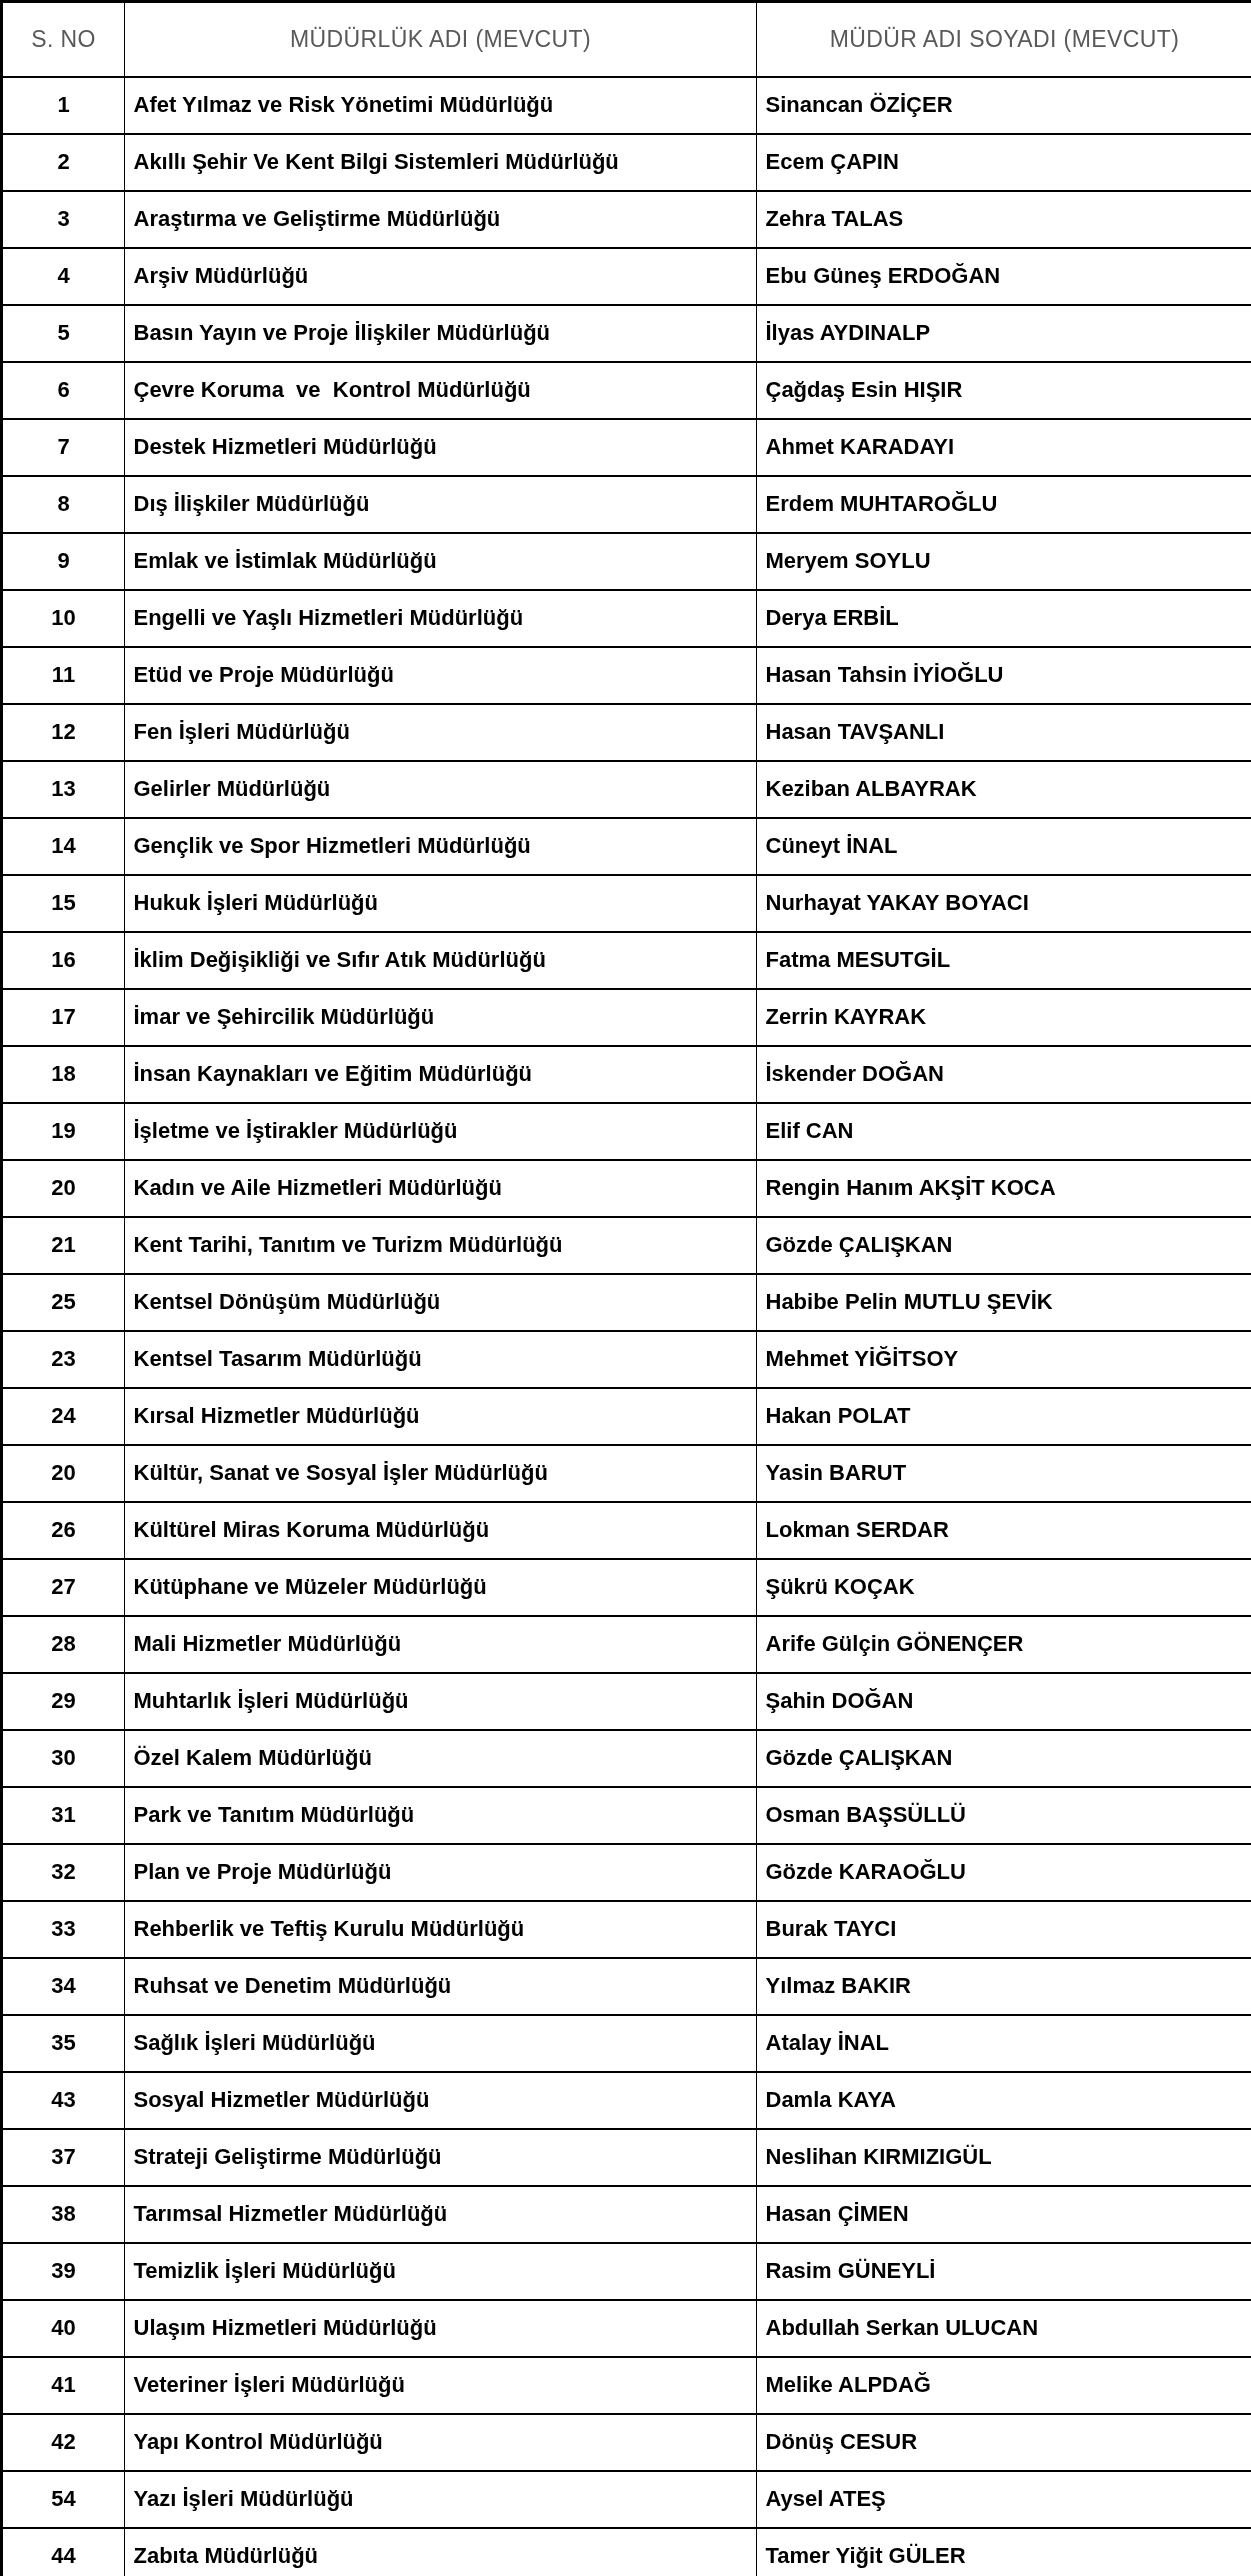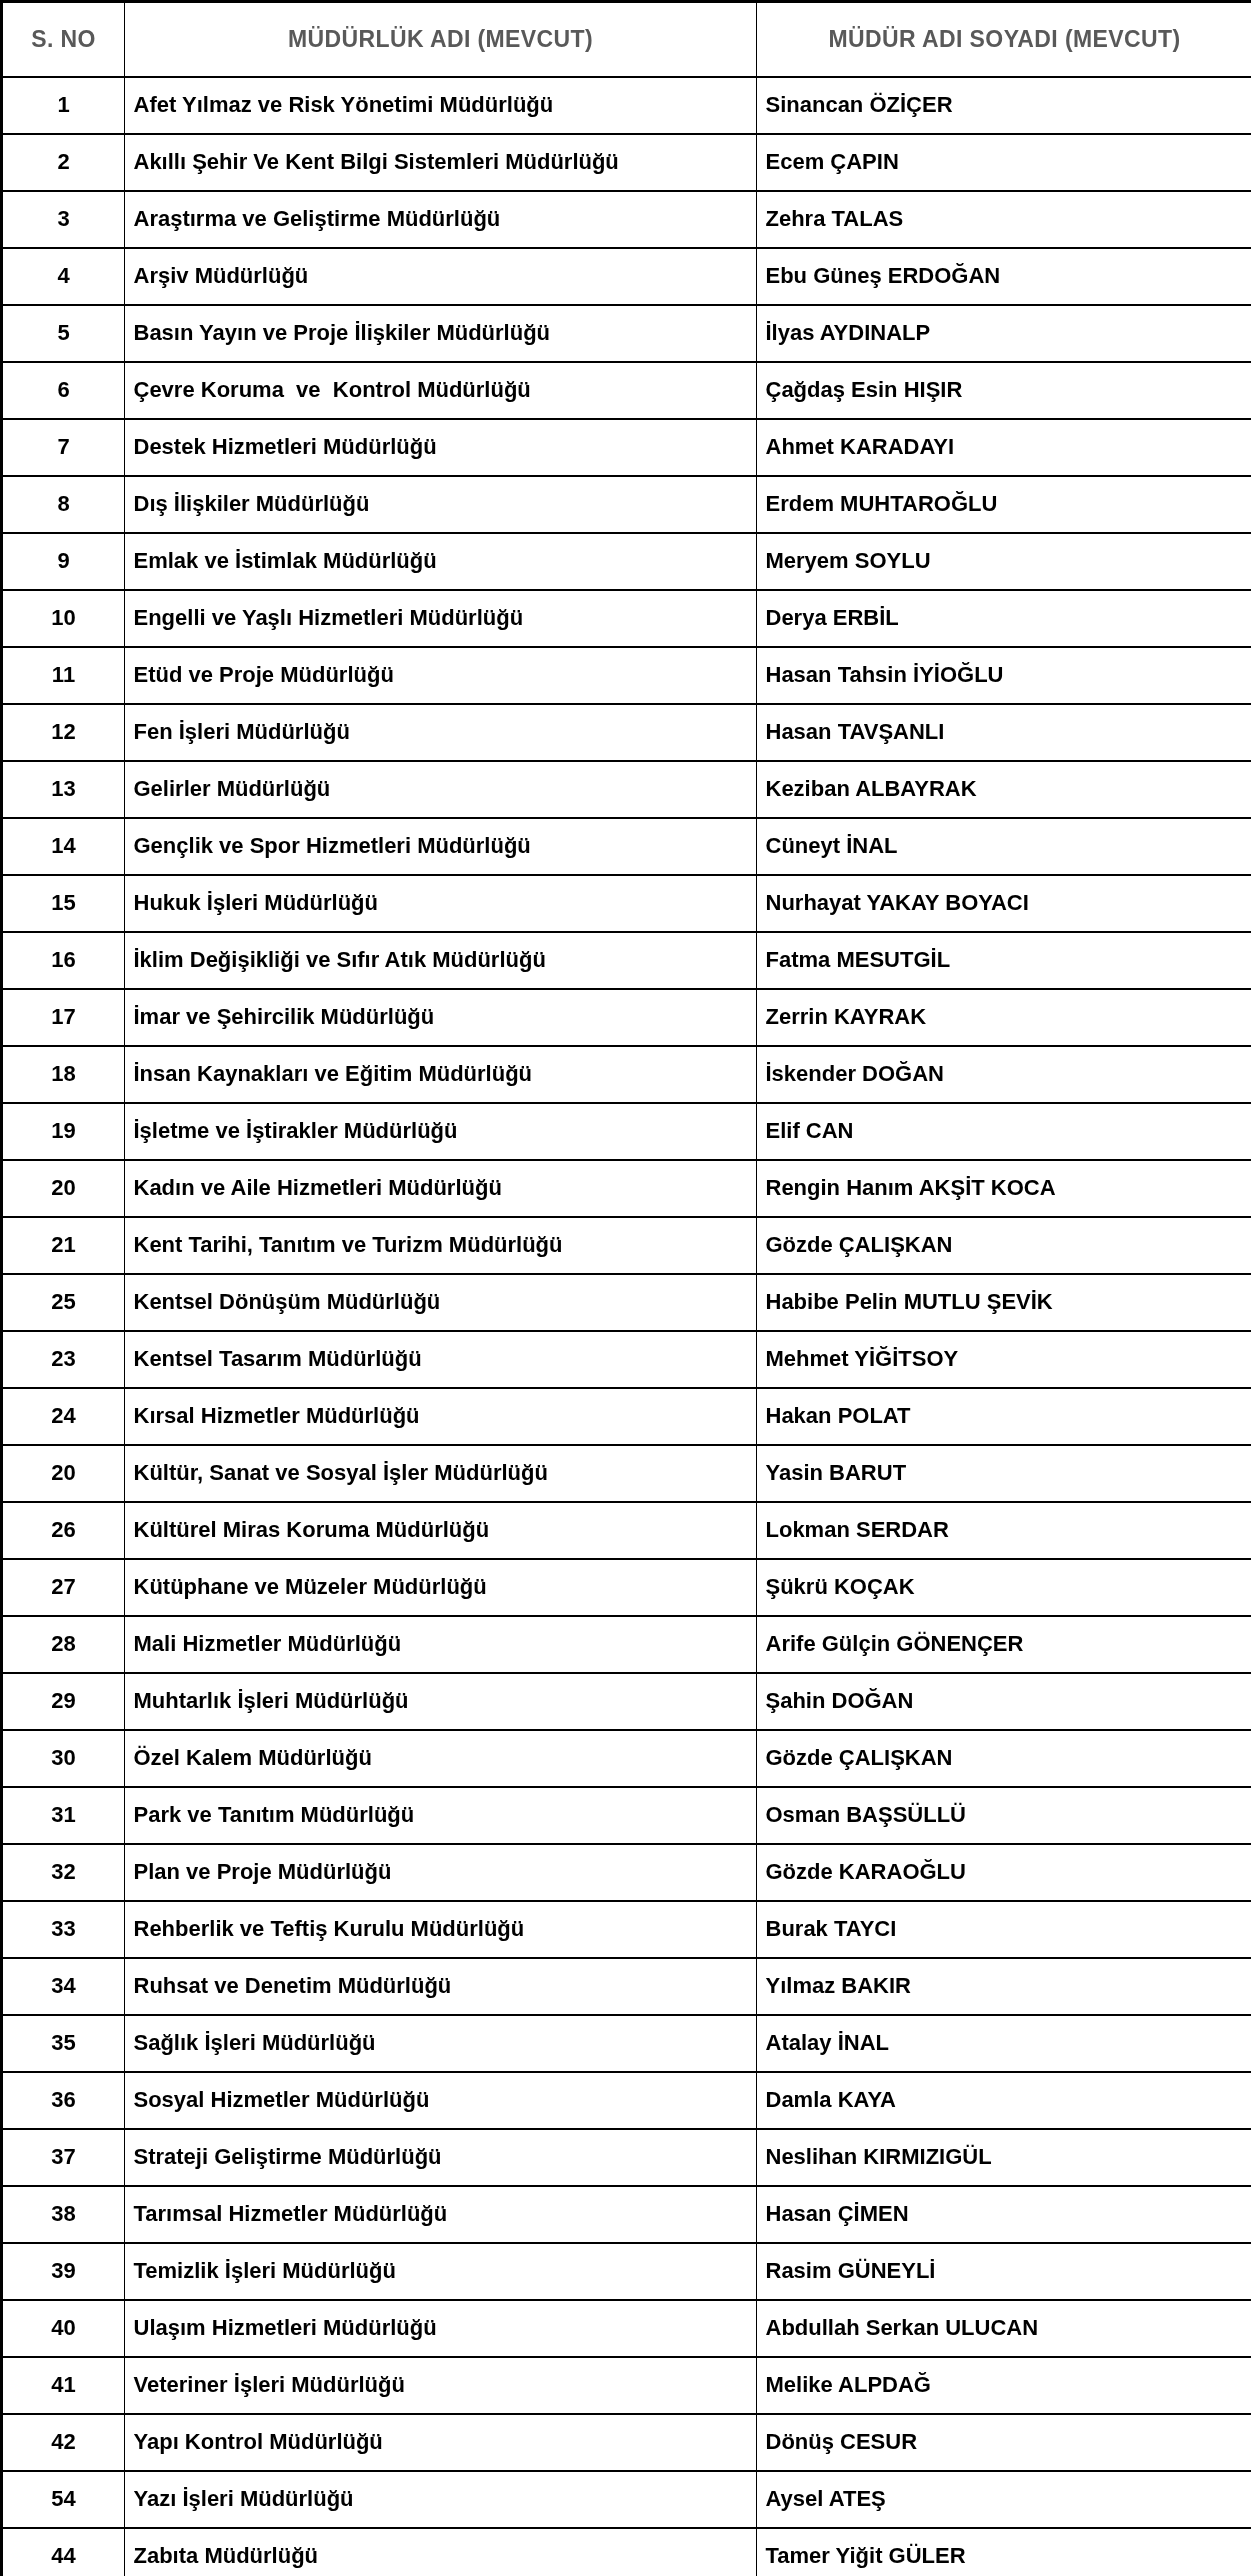--- a/index.html
+++ b/index.html
@@ -31,21 +31,21 @@
   }
   table.directorate-table {
     border: 3.4px solid #000000;
   }
 
   thead tr { height: 75px; }
   tbody tr { height: 57px; }
 
   th {
     color: #595959;
-    font-weight: 700;
+    font-weight: 400;
     font-size: 23px;
     letter-spacing: 0.4px;
     text-align: center;
   }
 
   td {
     color: #000000;
     font-weight: 700;
     font-size: 22px;
     white-space: pre-wrap;
@@ -280,21 +280,21 @@
     <td class="cell-name">Yılmaz BAKIR</td>
   </tr>
 
   <tr>
     <td class="cell-no">35</td>
     <td class="cell-dir">Sağlık İşleri Müdürlüğü</td>
     <td class="cell-name">Atalay İNAL</td>
   </tr>
 
   <tr>
-    <td class="cell-no">36</td>
+    <td class="cell-no">43</td>
     <td class="cell-dir">Sosyal Hizmetler Müdürlüğü</td>
     <td class="cell-name">Damla KAYA</td>
   </tr>
 
   <tr>
     <td class="cell-no">37</td>
     <td class="cell-dir">Strateji Geliştirme Müdürlüğü</td>
     <td class="cell-name">Neslihan KIRMIZIGÜL</td>
   </tr>
 

